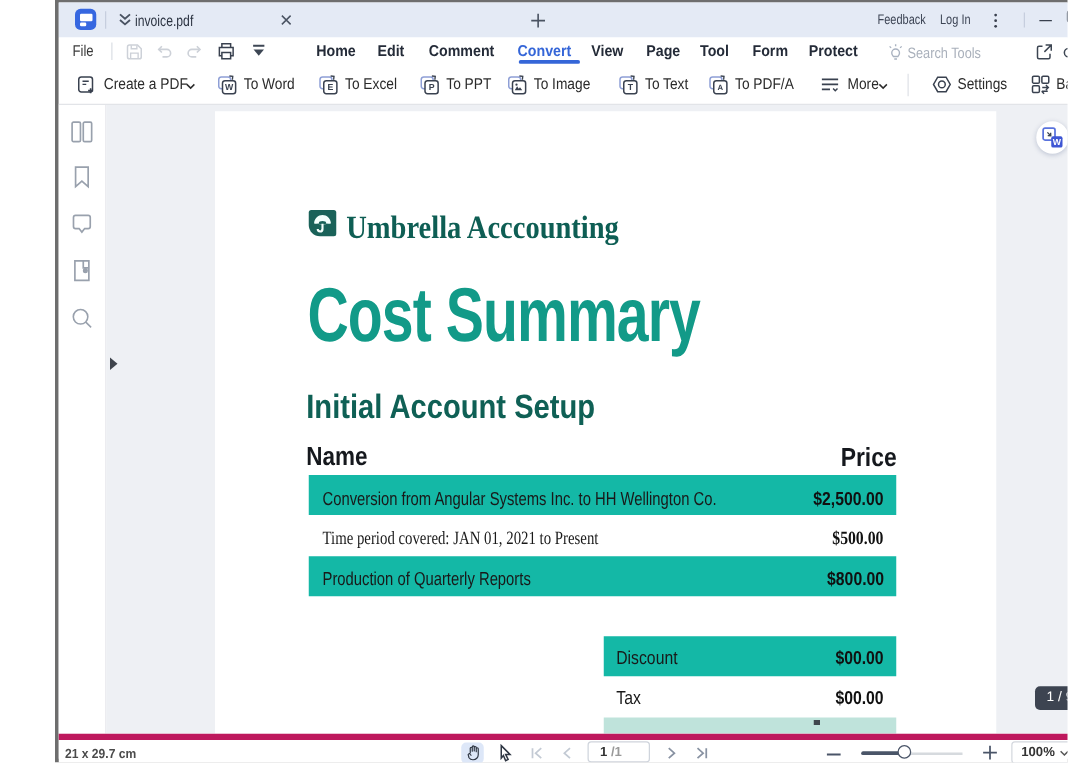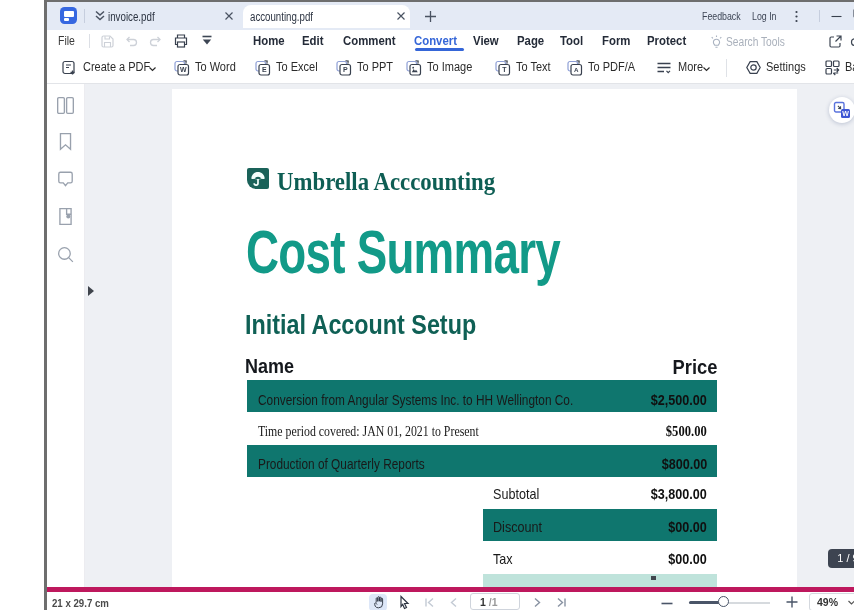--- a/index.html
+++ b/index.html
@@ -43,21 +43,21 @@
   .pagebadge { position:absolute; left:781px; top:465px; width:40px; height:19px; background:#3d4451; border-radius:4px; color:#fff; font-size:11px; text-align:center; line-height:19px; }
   
   .logo { position:absolute; left:74.5px; top:78.5px; width:22px; height:21.5px; background:#1a6259; border-radius:2px 2px 2px 9px; }
   .logotext { position:absolute; left:105px; top:78px; font-family:"Liberation Serif", serif; font-weight:700; font-size:26px; color:#0e5e54; transform:scaleX(0.877); transform-origin:left top; white-space:nowrap; }
   .costsum { position:absolute; left:74px; top:128px; font-size:61px; font-weight:700; color:#129a88; letter-spacing:-1px; transform:scaleX(0.75); transform-origin:left top; white-space:nowrap; }
   .inita { position:absolute; left:73px; top:221px; font-size:27px; font-weight:700; color:#0f6055; transform:scaleX(0.864); transform-origin:left top; white-space:nowrap; }
   .hname { position:absolute; left:73px; top:265px; font-size:21px; font-weight:700; color:#15181d; transform:scaleX(0.857); transform-origin:left top; }
   .hprice { position:absolute; right:80px; top:266px; font-size:21px; font-weight:700; color:#15181d; transform:scaleX(0.873); transform-origin:right top; }
   .trow { position:absolute; left:75px; width:470px; height:32.3px; font-size:15px; color:#191919; }
   .trow2 { position:absolute; left:310.5px; width:234.5px; height:32.3px; font-size:15px; color:#191919; }
-  .mint { background:#0f766e; }
+  .mint { background:#14b8a6; }
   .cl { position:absolute; left:10.5px; top:10.5px; transform:scaleX(0.79); transform-origin:left top; white-space:nowrap; }
   .cr { position:absolute; right:10px; top:10.5px; font-weight:700; color:#101010; transform:scaleX(0.84); transform-origin:right top; white-space:nowrap; }
   .trow2 .cl { top:8.5px; transform:scaleX(0.84); }
   .trow2 .cr { top:8.5px; }
   
   .statusbar { position:absolute; left:0; top:585px; width:848px; height:32px; background:#fff; border-top:5px solid #be185d;font-weight:bold; }
   .sbl { position:absolute; left:5px; top:5px; font-size:10.5px; color:#4a4a4a; transform:scaleX(0.92); transform-origin:left top; white-space:nowrap; }
   .handbtn { position:absolute; left:322px; top:1.5px; width:18px; height:17px; background:#dde7f8; border-radius:4px; }
   .pgbox { position:absolute; left:423px; top:1px; width:50px; height:17px; background:#fff; border:1px solid #cfd4dc; border-radius:3px; font-size:10.5px; text-align:center; line-height:15px; color:#333; }
   .zoombox { position:absolute; left:762px; top:0.5px; width:51px; height:18px; background:#fff; border:1px solid #d4d8de; border-radius:3px; font-size:10.5px; color:#333; }
@@ -69,26 +69,20 @@
   <div class="titlebar">
     <div class="appicon"></div>
     <div class="tsep"></div>
     <svg style="left:46px; top:6px;" width="14" height="16" viewBox="0 0 14 16">
         <path d="M3 3.5 L7 7 L11 3.5 M3 8 L7 11.5 L11 8" fill="none" stroke="#4a5362" stroke-width="1.5"></path>
       </svg>
     <div class="tab1">invoice.pdf</div>
     <svg style="left:177px; top:9px;" width="10" height="10" viewBox="0 0 10 10">
         <path d="M1.5 1.5 L8.5 8.5 M8.5 1.5 L1.5 8.5" stroke="#4a5362" stroke-width="1.2"></path>
       </svg>
-    <div class="tabactive">
-      <span class="t">accounting.pdf</span>
-      <svg style="left:153px; top:6px;" width="10" height="10" viewBox="0 0 10 10">
-          <path d="M1.5 1.5 L8.5 8.5 M8.5 1.5 L1.5 8.5" stroke="#4a5362" stroke-width="1.2"></path>
-        </svg>
-    </div>
     <svg style="left:377px; top:8px;" width="13" height="13" viewBox="0 0 13 13">
         <path d="M6.5 1 V12 M1 6.5 H12" stroke="#4a5362" stroke-width="1.3"></path>
       </svg>
     <div class="tright" style="left:655px;">Feedback</div>
     <div class="tright" style="left:705px;">Log In</div>
     <svg style="left:747px; top:8px;" width="5" height="13" viewBox="0 0 5 13">
         <circle cx="2.5" cy="2" r="1.1" fill="#39404e"></circle>
         <circle cx="2.5" cy="6.5" r="1.1" fill="#39404e"></circle>
         <circle cx="2.5" cy="11" r="1.1" fill="#39404e"></circle>
       </svg>
@@ -275,24 +269,20 @@
           <span class="cr">$2,500.00</span>
         </div>
       <div class="trow" style="top:323.3px;font-family:Liberation Serif, serif;">
           <span class="cl">Time period covered: JAN 01, 2021 to Present</span>
           <span class="cr">$500.00</span>
         </div>
       <div class="trow mint" style="top:355.6px;">
           <span class="cl">Production of Quarterly Reports</span>
           <span class="cr">$800.00</span>
         </div>
-      <div class="trow2" style="top:387.9px;">
-          <span class="cl">Subtotal</span>
-          <span class="cr">$3,800.00</span>
-        </div>
       <div class="trow2 mint" style="top:420.2px;">
           <span class="cl">Discount</span>
           <span class="cr">$00.00</span>
         </div>
       <div class="trow2" style="top:452.5px;">
           <span class="cl">Tax</span>
           <span class="cr">$00.00</span>
         </div>
       <div class="trow2" style="top:484.8px; background:#bfe3db; height:12.8px;"></div>
       <div style="position:absolute;left:479px;top:487px;width:5px;height:4px;background:#40474e;"></div>
@@ -339,21 +329,21 @@
     <svg style="left:614px; top:10px;" width="12" height="3" viewBox="0 0 12 3">
         <path d="M0.5 1.5 H11.5" stroke="#4a5568" stroke-width="1.6"></path>
       </svg>
     <div style="position:absolute; left:642px; top:9.5px; width:81px; height:2px; background:#d6dade;"></div>
     <div style="position:absolute; left:642px; top:9px; width:33px; height:3px; background:#4a5568; border-radius:2px;"></div>
     <div style="position:absolute; left:671px; top:4px; width:11px; height:11px; background:#fff; border:1.6px solid #4a5568; border-radius:50%;"></div>
     <svg style="left:739px; top:4px;" width="12" height="12" viewBox="0 0 12 12">
         <path d="M6 0.5 V11.5 M0.5 6 H11.5" stroke="#4a5568" stroke-width="1.4"></path>
       </svg>
     <div class="zoombox">
-        <span style="position:absolute; left:7px; top:2px;">49%</span>
+        <span style="position:absolute; left:7px; top:2px;">100%</span>
         <svg style="left:37px; top:6px;" width="9" height="6" viewBox="0 0 9 6">
           <path d="M1.5 1 L4.5 4 L7.5 1" fill="none" stroke="#555" stroke-width="1.2"></path>
         </svg>
       </div>
     <svg style="left:824px; top:3px;" width="14" height="14" viewBox="0 0 14 14">
         <path d="M5 2 H2 V5 M9 2 H12 V5 M5 12 H2 V9 M9 12 H12 V9" fill="none" stroke="#555e6b" stroke-width="1.2"></path>
         <rect x="5.5" y="5.5" width="3" height="3" fill="none" stroke="#555e6b" stroke-width="1"></rect>
       </svg>
   </div>
 </div>

